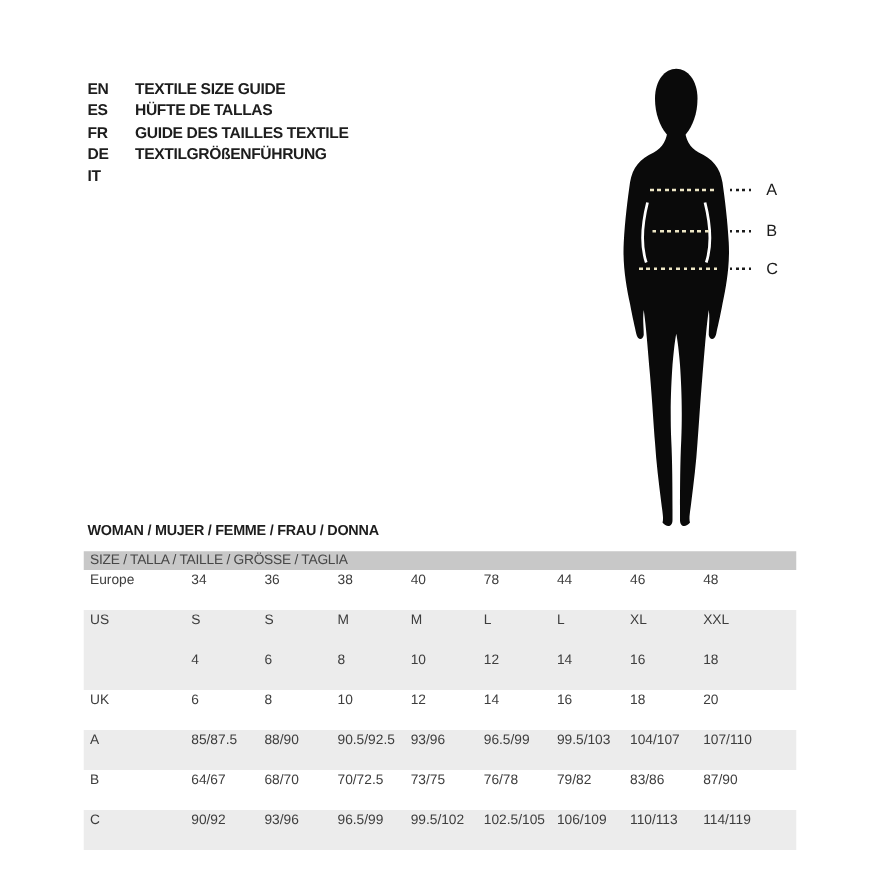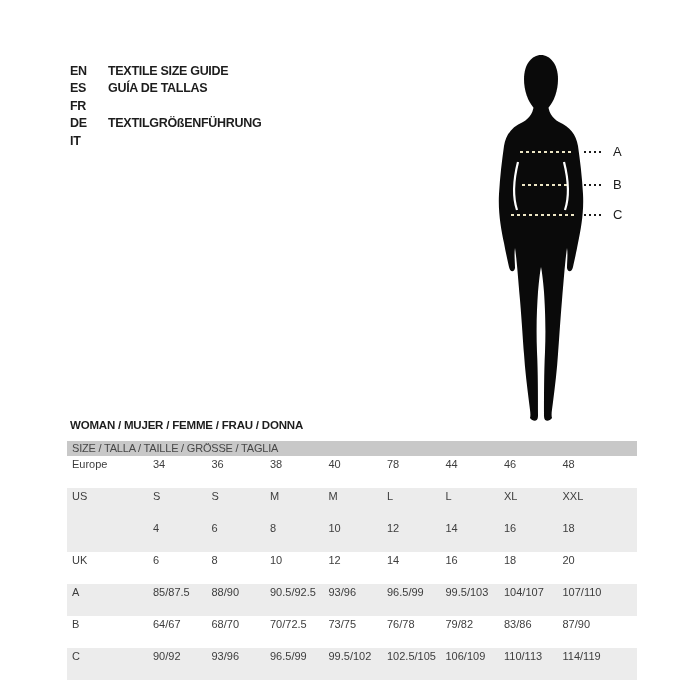--- a/index.html
+++ b/index.html
@@ -62,24 +62,25 @@
 
 <div class="canvas">
 
   <div class="lang-block">
       <div class="lang-row">
         <span class="lang-code">EN</span>
         <span class="lang-label">TEXTILE SIZE GUIDE</span>
       </div>
       <div class="lang-row">
         <span class="lang-code">ES</span>
-        <span class="lang-label">GUÍA DE TALLAS</span>
+        <span class="lang-label">HÜFTE DE TALLAS</span>
       </div>
       <div class="lang-row">
         <span class="lang-code">FR</span>
+        <span class="lang-label">GUIDE DES TAILLES TEXTILE</span>
       </div>
       <div class="lang-row">
         <span class="lang-code">DE</span>
         <span class="lang-label">TEXTILGRÖßENFÜHRUNG</span>
       </div>
       <div class="lang-row">
         <span class="lang-code">IT</span>
       </div>
     </div>
 

